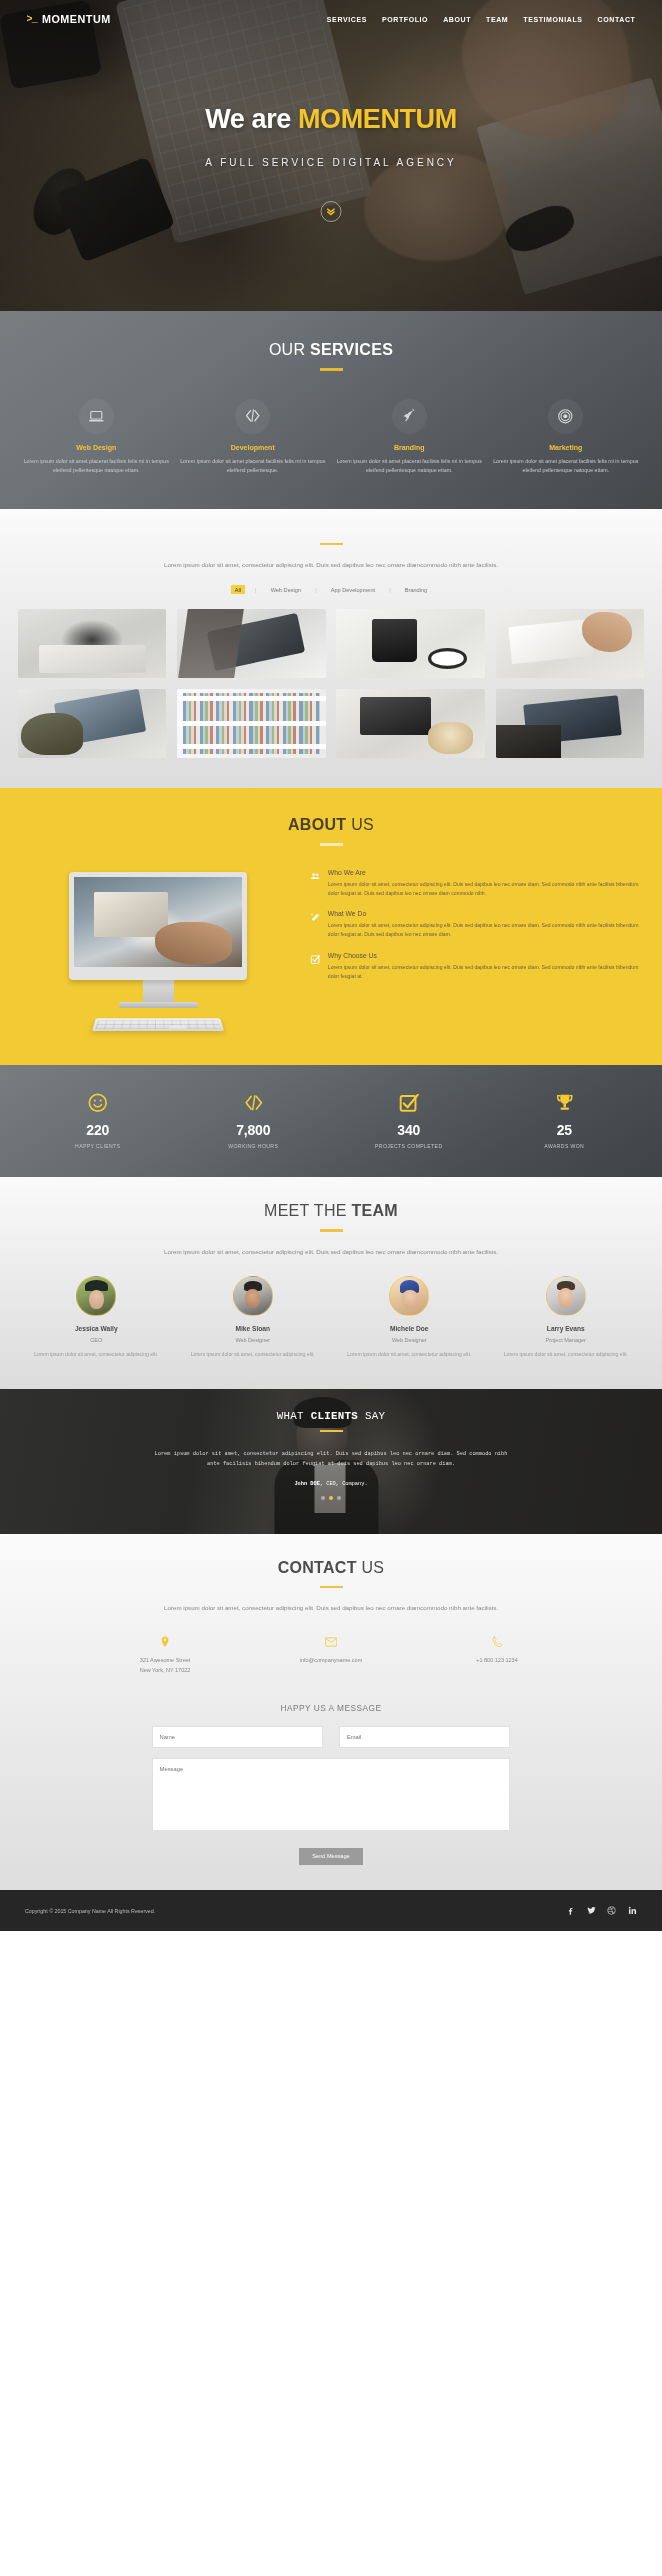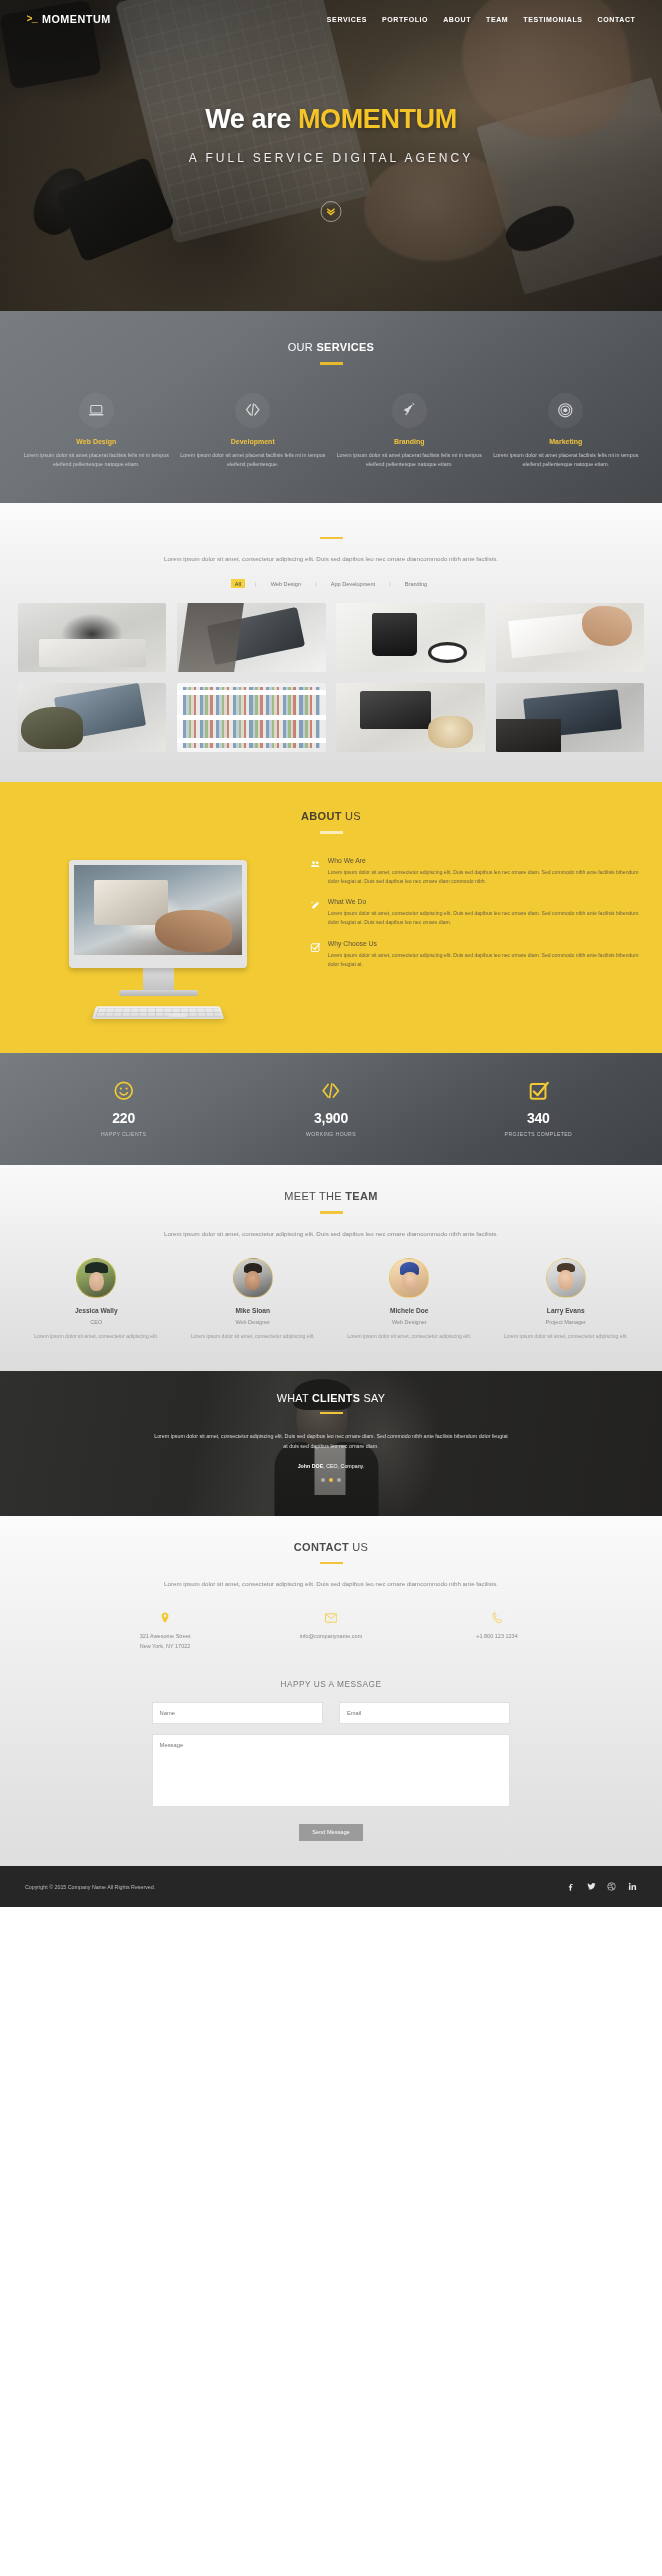--- a/index.html
+++ b/index.html
@@ -131,39 +131,39 @@
     position: absolute; left: 0; right: 0; top: 106px;
     text-align: center; z-index: 6;
   }
   .hero-title {
     font-size: 27px; font-weight: bold; color: #fff;
     letter-spacing: -0.4px; line-height: 1;
     text-shadow: 0 1.7px 5px rgba(0,0,0,.35);
   }
   .hero-title .hl { color: #f5c426; }
   .hero-sub {
-    margin-top: 18px;
-    font-size: 12px; color: #efefef; letter-spacing: 3px;
+    margin-top: 24px;
+    font-size: 10px; color: #efefef; letter-spacing: 3px;
     text-transform: uppercase; font-weight: 400;
     text-shadow: 0 0.8px 3.3px rgba(0,0,0,.4);
   }
   .scroll-btn {
     position: absolute; left: 50%; top: 201px;
     transform: translateX(-50%);
     width: 21px; height: 21px; border-radius: 50%;
     border: 0.8px solid rgba(235,230,220,.55);
     display: flex; align-items: center; justify-content: center;
     z-index: 7;
   }
   .chev { display: block; }
 
   
   .sec-title {
     text-align: center;
-    font-size: 11px; letter-spacing: 0.3px;
+    font-size: 16px; letter-spacing: 0.3px;
   }
   .sec-title .light { font-weight: 300; }
   .sec-title .bold { font-weight: bold; }
   .rule {
     width: 23px; height: 2.5px; background: #f2c33c;
     margin: 9px auto 0;
   }
   .sec-lead {
     text-align: center; font-size: 6.2px; color: #888;
     margin-top: 15px; line-height: 1.6;
@@ -397,20 +397,21 @@
   .av4::after { content:""; position:absolute; left:30%; top:28%; width:40%; height:52%;
       background: radial-gradient(circle at 50% 32%, #f0cdb0, #d2a584); border-radius: 45%; }
   .m-name { font-size: 6.6px; font-weight: bold; color: #4a4a4a; }
   .m-role { font-size: 5.5px; color: #8a8a8a; margin-top: 4.1px; }
   .m-text { font-size: 5.1px; color: #9a9a9a; margin-top: 7.5px; line-height: 1.7; }
 
   
   .testi {
     position: relative; height: 145px; overflow: hidden;
     background: #3a3a38;
+    font-family: Liberation Mono, monospace;
   }
   .testi-bg {
     position: absolute; inset: 0;
     background:
       radial-gradient(ellipse 91px 124px at 58% 50%, rgba(225,215,205,.30), transparent 62%),
       linear-gradient(100deg, #4a4a48 0%, #3c3c3a 30%, #5a5956 42%, #3a3937 58%, #2f2e2c 100%);
   }
   .testi-person {
     position: absolute; left: 50%; top: 13.2px;
     transform: translateX(-50%);
@@ -711,32 +712,44 @@
         <div class="stat-lbl">HAPPY CLIENTS</div>
       </div>
       <div class="stat">
         <div class="stat-ico">
           <svg width="21.5" height="21.5" viewBox="0 0 24 24">
             <path d="M9 5L3.5 12 9 19" fill="none" stroke="#f2ca33" stroke-width="1.9" stroke-linecap="round" stroke-linejoin="round"></path>
             <path d="M15 5l5.5 7L15 19" fill="none" stroke="#f2ca33" stroke-width="1.9" stroke-linecap="round" stroke-linejoin="round"></path>
             <path d="M13.2 4.2l-2.4 15.6" fill="none" stroke="#f2ca33" stroke-width="1.7" stroke-linecap="round"></path>
           </svg>
         </div>
-        <div class="stat-num">3,900</div>
+        <div class="stat-num">7,800</div>
         <div class="stat-lbl">WORKING HOURS</div>
       </div>
       <div class="stat">
         <div class="stat-ico">
           <svg width="21.5" height="21.5" viewBox="0 0 24 24">
             <rect x="3" y="4.5" width="16.5" height="16.5" rx="2" fill="none" stroke="#f2ca33" stroke-width="2.2"></rect>
             <path d="M6.5 12.8l4.2 4.2L22 3.2" fill="none" stroke="#f2ca33" stroke-width="2.6" stroke-linecap="round" stroke-linejoin="round"></path>
           </svg>
         </div>
         <div class="stat-num">340</div>
         <div class="stat-lbl">PROJECTS COMPLETED</div>
+      </div>
+      <div class="stat">
+        <div class="stat-ico">
+          <svg width="21.5" height="21.5" viewBox="0 0 24 24">
+            <path d="M7 3h10v5.5a5 5 0 0 1-10 0z" fill="#f2ca33"></path>
+            <path d="M7 4.2H4.2v2c0 2.2 1.5 3.6 3.2 3.8M17 4.2h2.8v2c0 2.2-1.5 3.6-3.2 3.8" fill="none" stroke="#f2ca33" stroke-width="1.7"></path>
+            <rect x="10.6" y="13" width="2.8" height="4" fill="#f2ca33"></rect>
+            <rect x="7.4" y="17.2" width="9.2" height="2.6" rx=".6" fill="#f2ca33"></rect>
+          </svg>
+        </div>
+        <div class="stat-num">25</div>
+        <div class="stat-lbl">AWARDS WON</div>
       </div>
     </div>
   </section>
 
   <section class="team">
     <div class="sec-title">
       <span class="light">MEET THE </span><span class="bold">TEAM</span>
     </div>
     <div class="rule"></div>
     <div class="sec-lead">Lorem ipsum dolor sit amet, consectetur adipiscing elit. Duis sed dapibus leo nec ornare diamcommodo nibh ante facilisis.</div>

